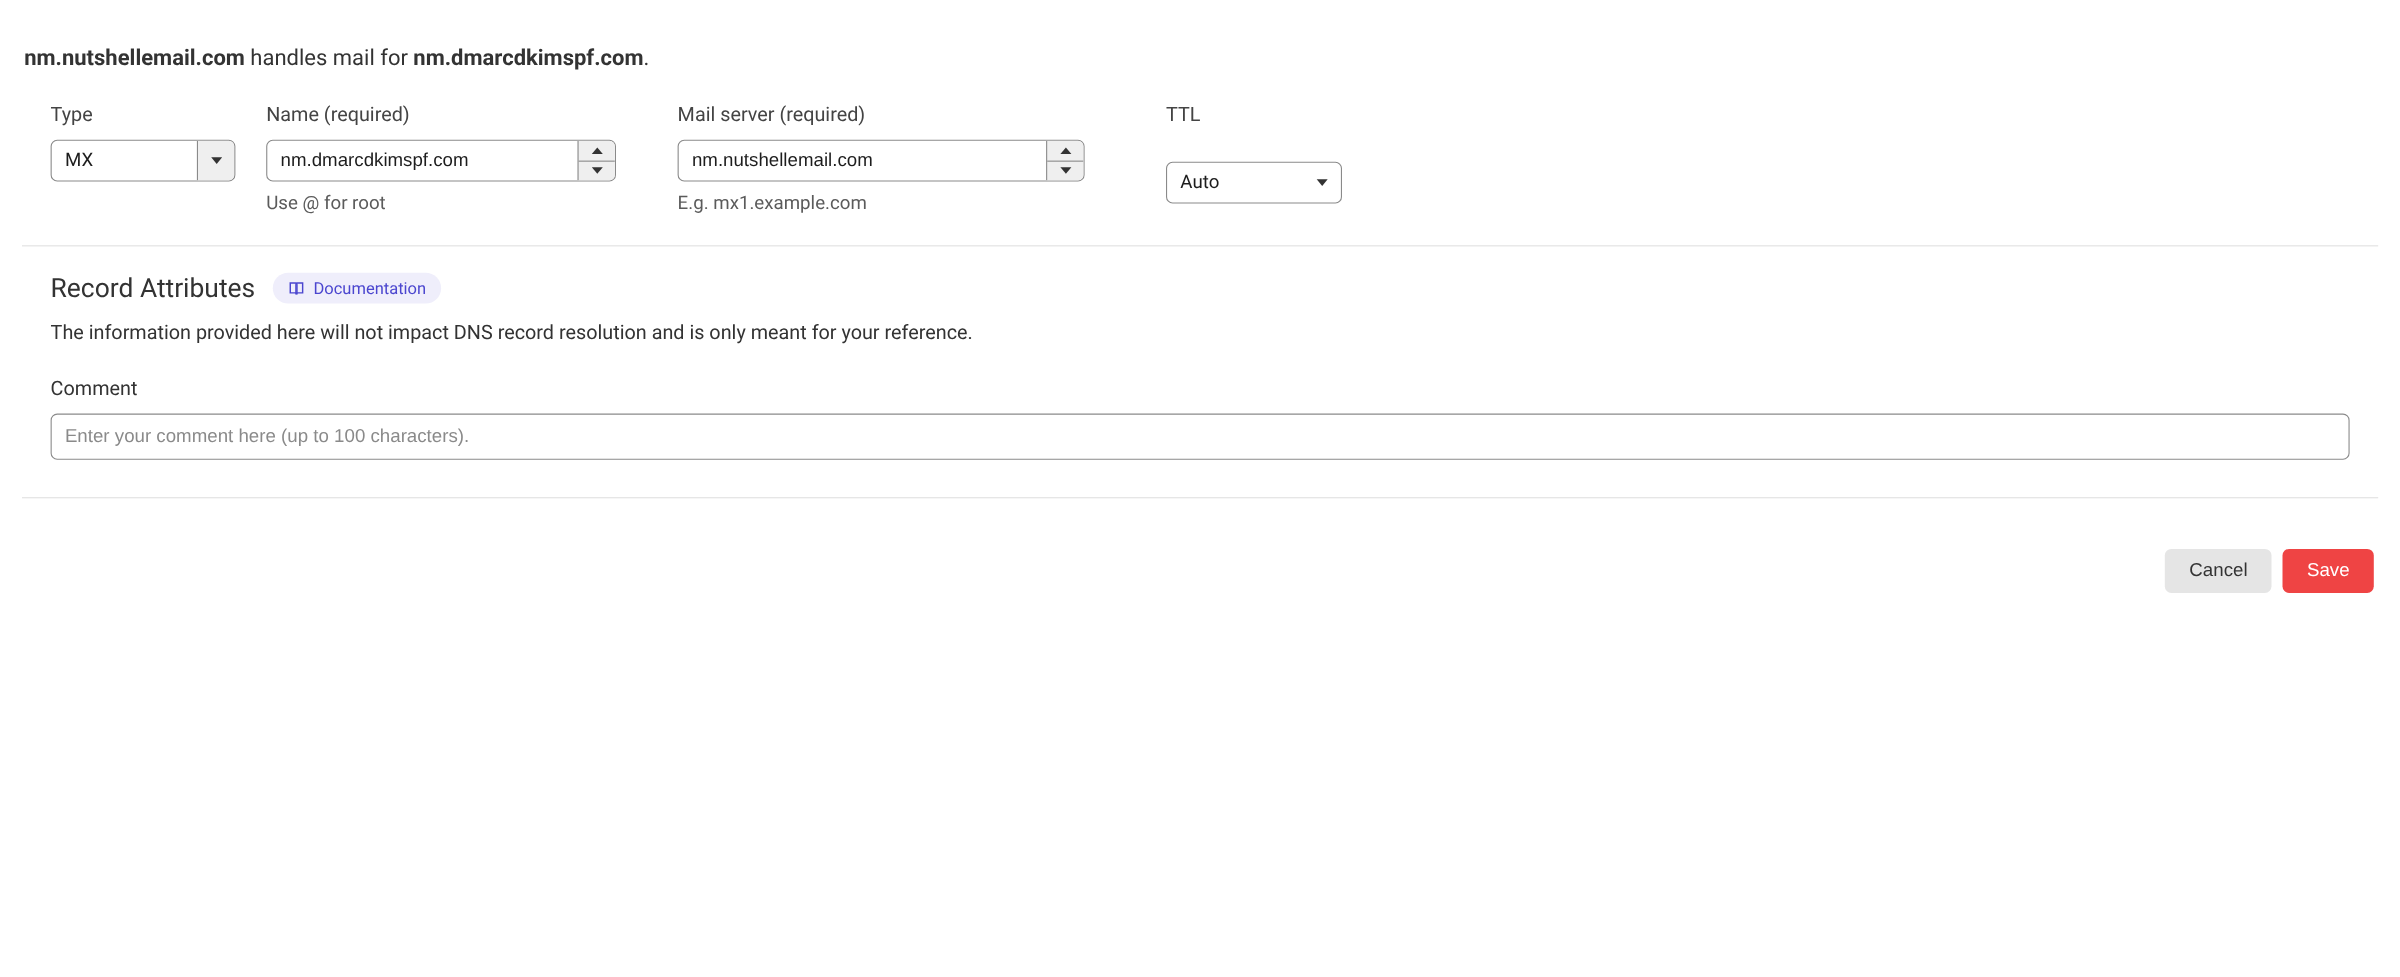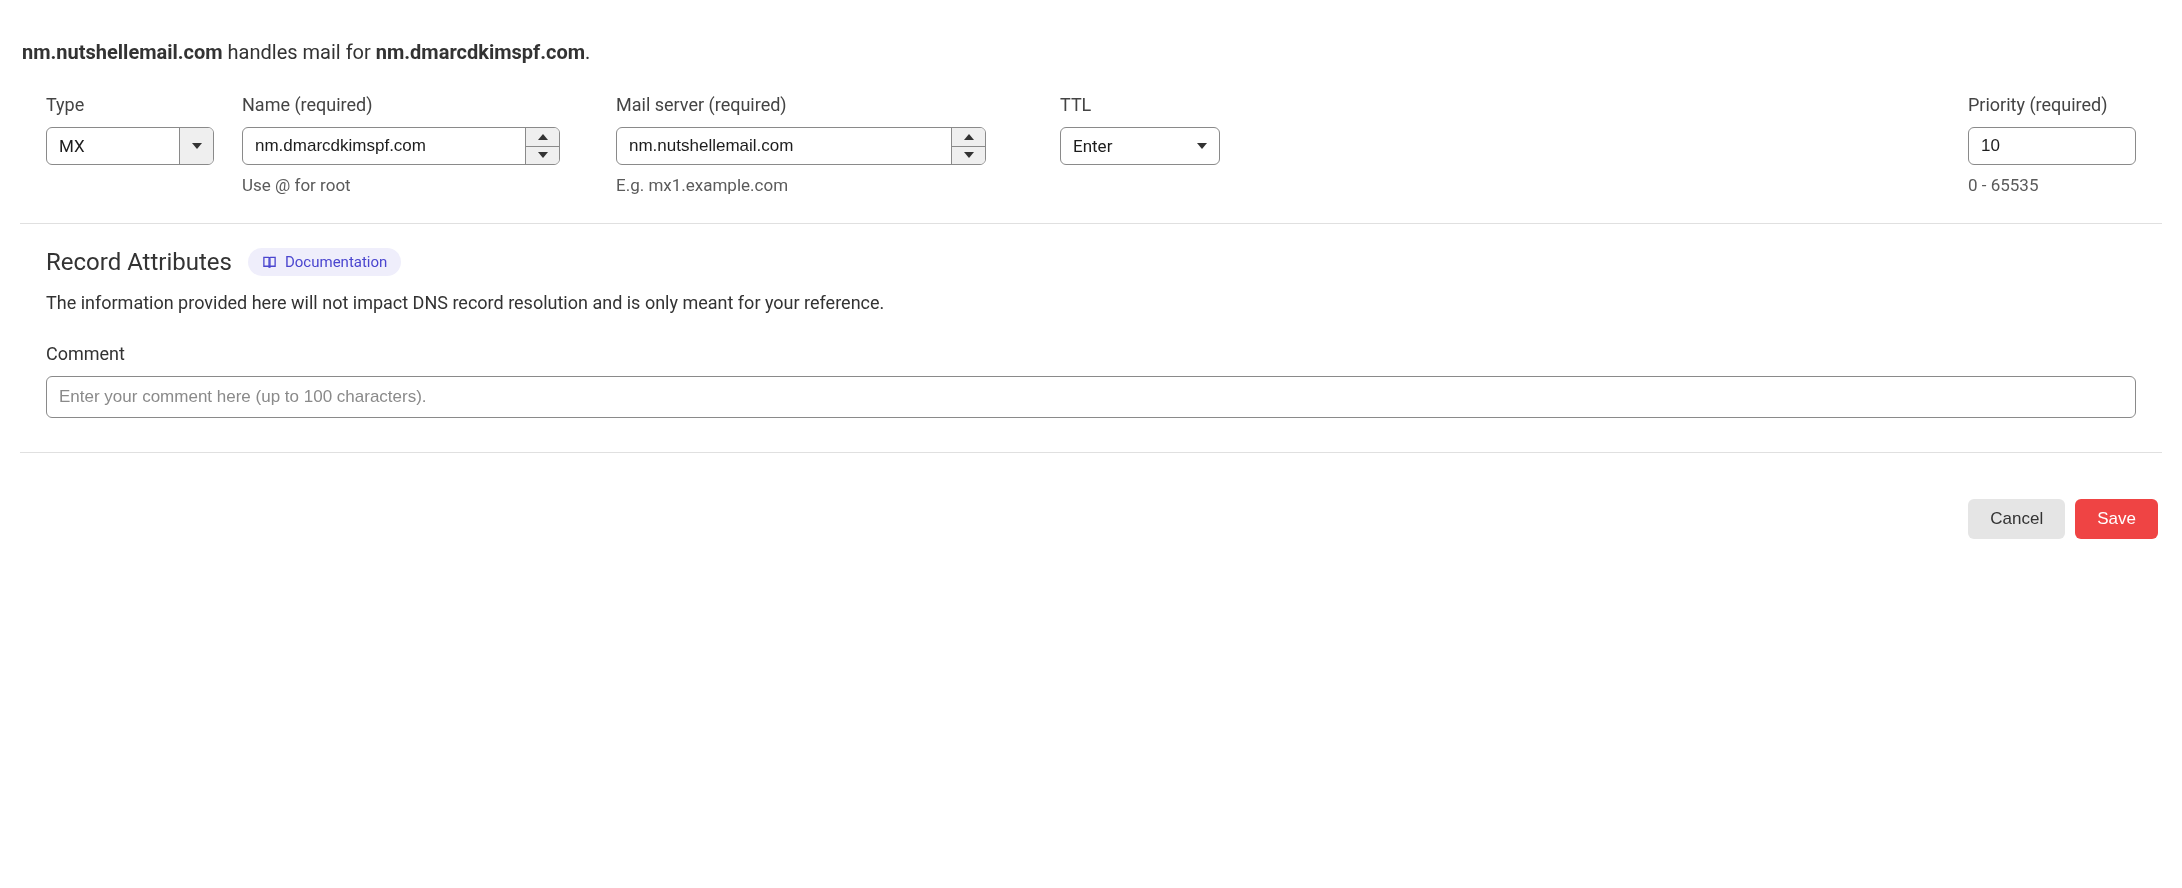--- a/index.html
+++ b/index.html
@@ -190,21 +190,21 @@
       padding: 10px 22px;
       cursor: pointer;
     }
     .btn-secondary { background: #e5e5e5; color: #333; }
     .btn-primary   { background: #ef4444; color: #fff; }
 
     
     .col-type      { width: 168px; }
     .col-name      { width: 318px; }
     .col-mail      { width: 370px; margin-left: 28px; }
-    .col-ttl       { width: 160px; }
+    .col-ttl       { width: 160px; gap: 20px; }
     .col-priority  { width: 168px; }
     .spacer-before-ttl { width: 18px; }
     .spacer-before-pri { width: 120px; flex: 1 1 auto; }
   </style>
 </head>
 <body>
 
 <div class="header-text">
   <span class="bold">nm.nutshellemail.com</span><span> handles mail for </span><span class="bold">nm.dmarcdkimspf.com</span><span>.</span>
 </div>
@@ -251,32 +251,27 @@
       </span>
     </div>
     <div class="helper">E.g. mx1.example.com</div>
   </div>
 
   <div class="spacer-before-ttl"></div>
 
   <div class="field col-ttl">
     <label>TTL</label>
     <div class="select-box">
-      <span>Enter</span>
+      <span>Auto</span>
       <span class="sel-tri"></span>
     </div>
   </div>
 
   <div class="spacer-before-pri"></div>
 
-  <div class="field col-priority">
-    <label>Priority (required)</label>
-    <input class="text-input" value="10" style="">
-    <div class="helper">0 - 65535</div>
-  </div>
 
 </div>
 
 <hr class="sep">
 
 <div class="section">
   <div class="sec-head">
     <span class="sec-title">Record Attributes</span>
     <a class="doc-badge">
       <svg viewBox="0 0 16 16" fill="none" stroke="#4b46cf" stroke-width="1.4">

